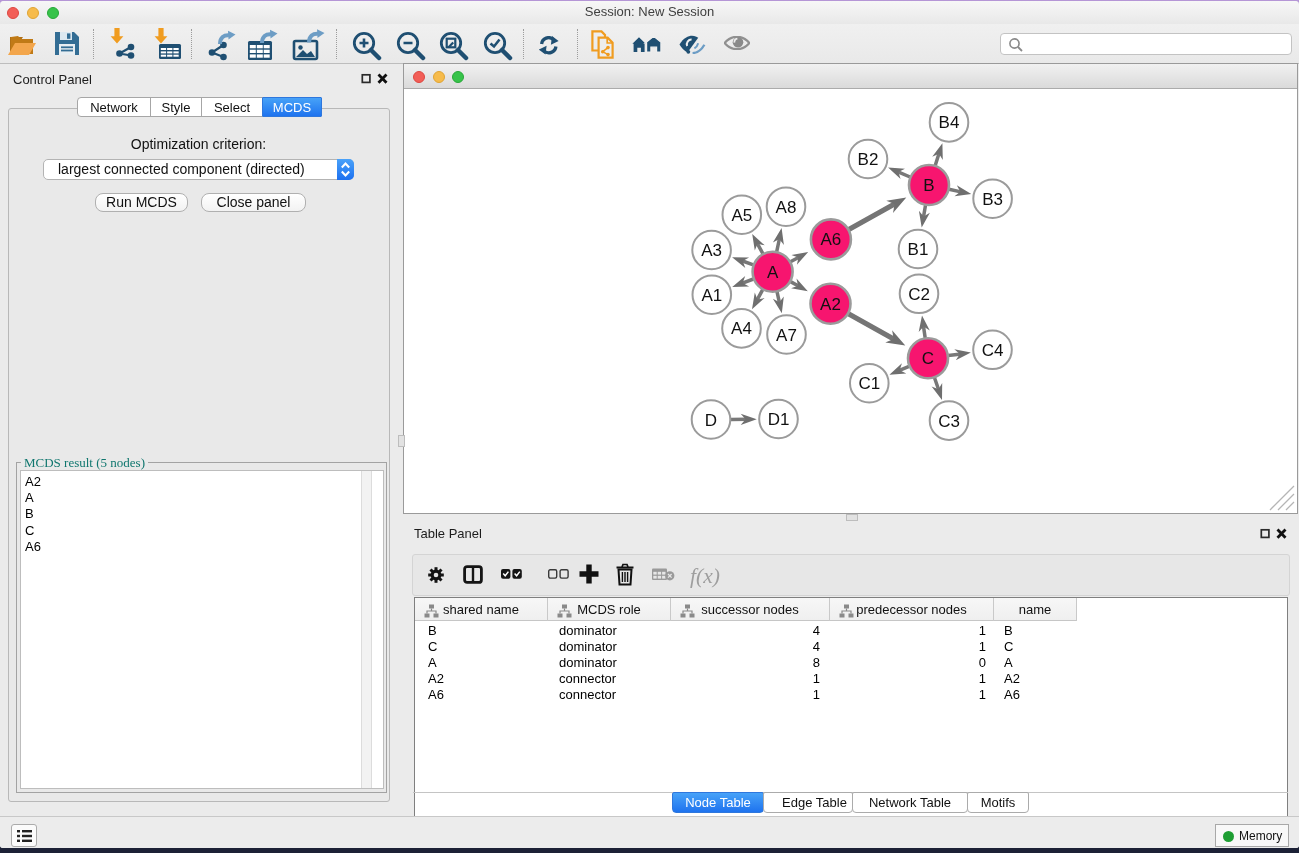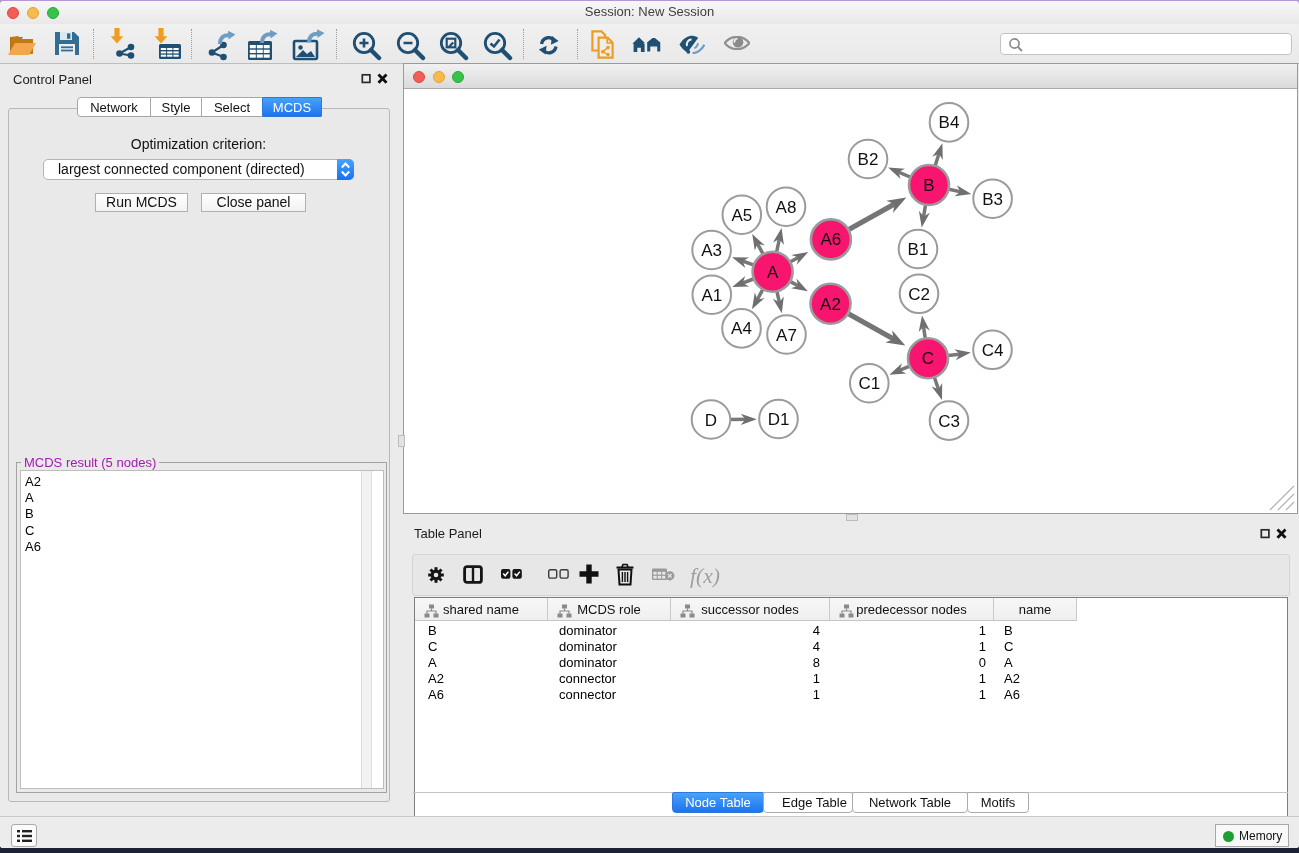--- a/index.html
+++ b/index.html
@@ -35,26 +35,26 @@
   .tab.first { border-radius:4px 0 0 4px; }
   #cp-panel { left:8px; top:107px; width:382px; height:694px; background:#e9e9e9;
     border:1px solid #b8b8b8; border-radius:3px; }
   #opt-label { left:0px; top:135px; width:397px; text-align:center; font-size:14px; color:#111; }
   #dropdown { left:43px; top:158px; width:311px; height:21px; background:#fff;
     border:1px solid #b3b3b3; border-radius:5px; font-size:14px; color:#111; line-height:19px;
     padding-left:14px; }
   #dd-btn { position:absolute; right:-1px; top:-1px; width:17px; height:21px;
     background:linear-gradient(#4aa2f9,#1c70f0); border-radius:0 5px 5px 0; }
   .btn { position:absolute; background:linear-gradient(#ffffff,#f2f2f2); border:1px solid #b0b0b0;
-    border-radius:0; font-size:14px; color:#111; text-align:center; }
+    border-radius:8px; font-size:14px; color:#111; text-align:center; }
   #btn-run { left:95px; top:192px; width:93px; height:19px; line-height:17px; }
   #btn-close { left:201px; top:192px; width:105px; height:19px; line-height:17px; }
   #fieldset { left:16px; top:461px; width:371px; height:331px; border:1px solid #a3a3a3; }
   #fieldset-legend { position:absolute; left:4px; top:-8px; background:#e9e9e9; padding:0 3px;
-    font-size:13px; color:#a21caf; }
+    font-size:13px; color:#0f766e;font-family:Liberation Serif, serif; }
   #listbox { position:absolute; left:3px; top:7px; width:364px; height:319px; background:#fff;
     border:1px solid #bdbdbd; font-size:13px; color:#000; }
   #listbox .items { position:absolute; left:4px; top:3px; line-height:16.2px; }
   #listbox .vtrack { position:absolute; right:11px; top:0; width:11px; height:317px;
     background:#f2f2f2; border-left:1px solid #dcdcdc; border-right:1px solid #dcdcdc; }
 
   
   #netwin { left:403px; top:62px; width:895px; height:451px; background:#fff;
     border:1px solid #9a9a9a; }
   #net-titlebar { position:absolute; left:0; top:0; width:893px; height:25px;

